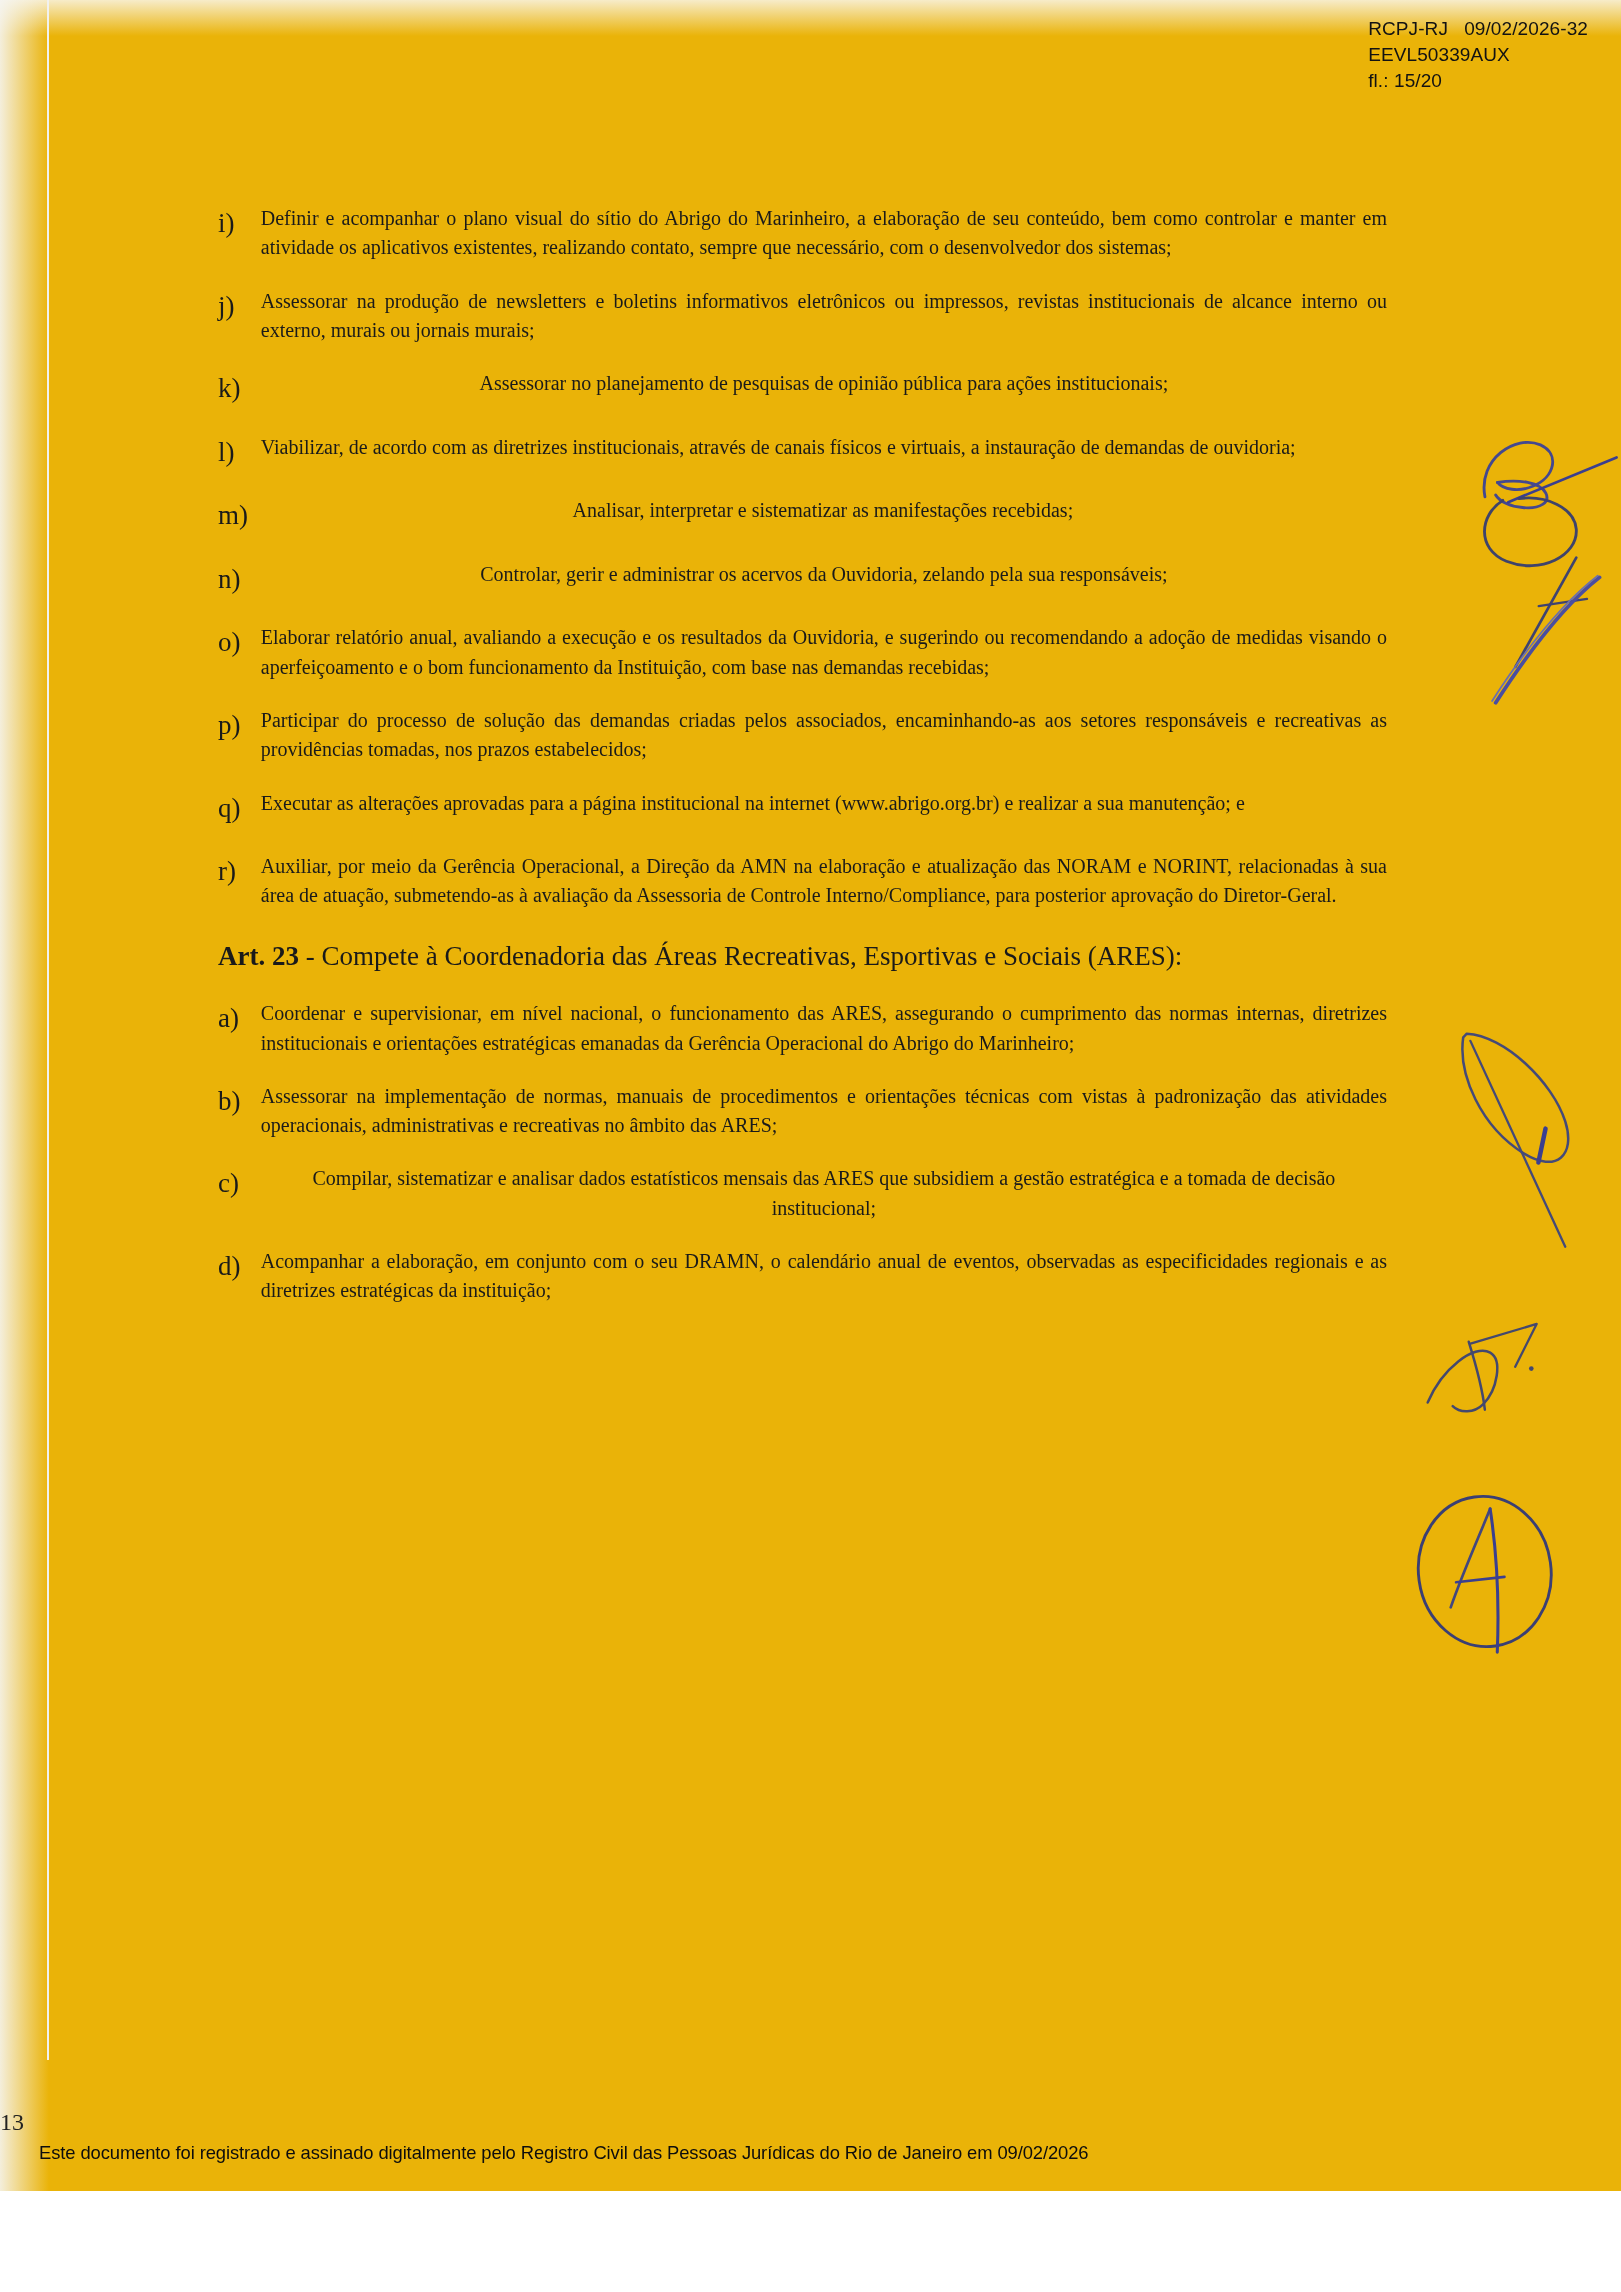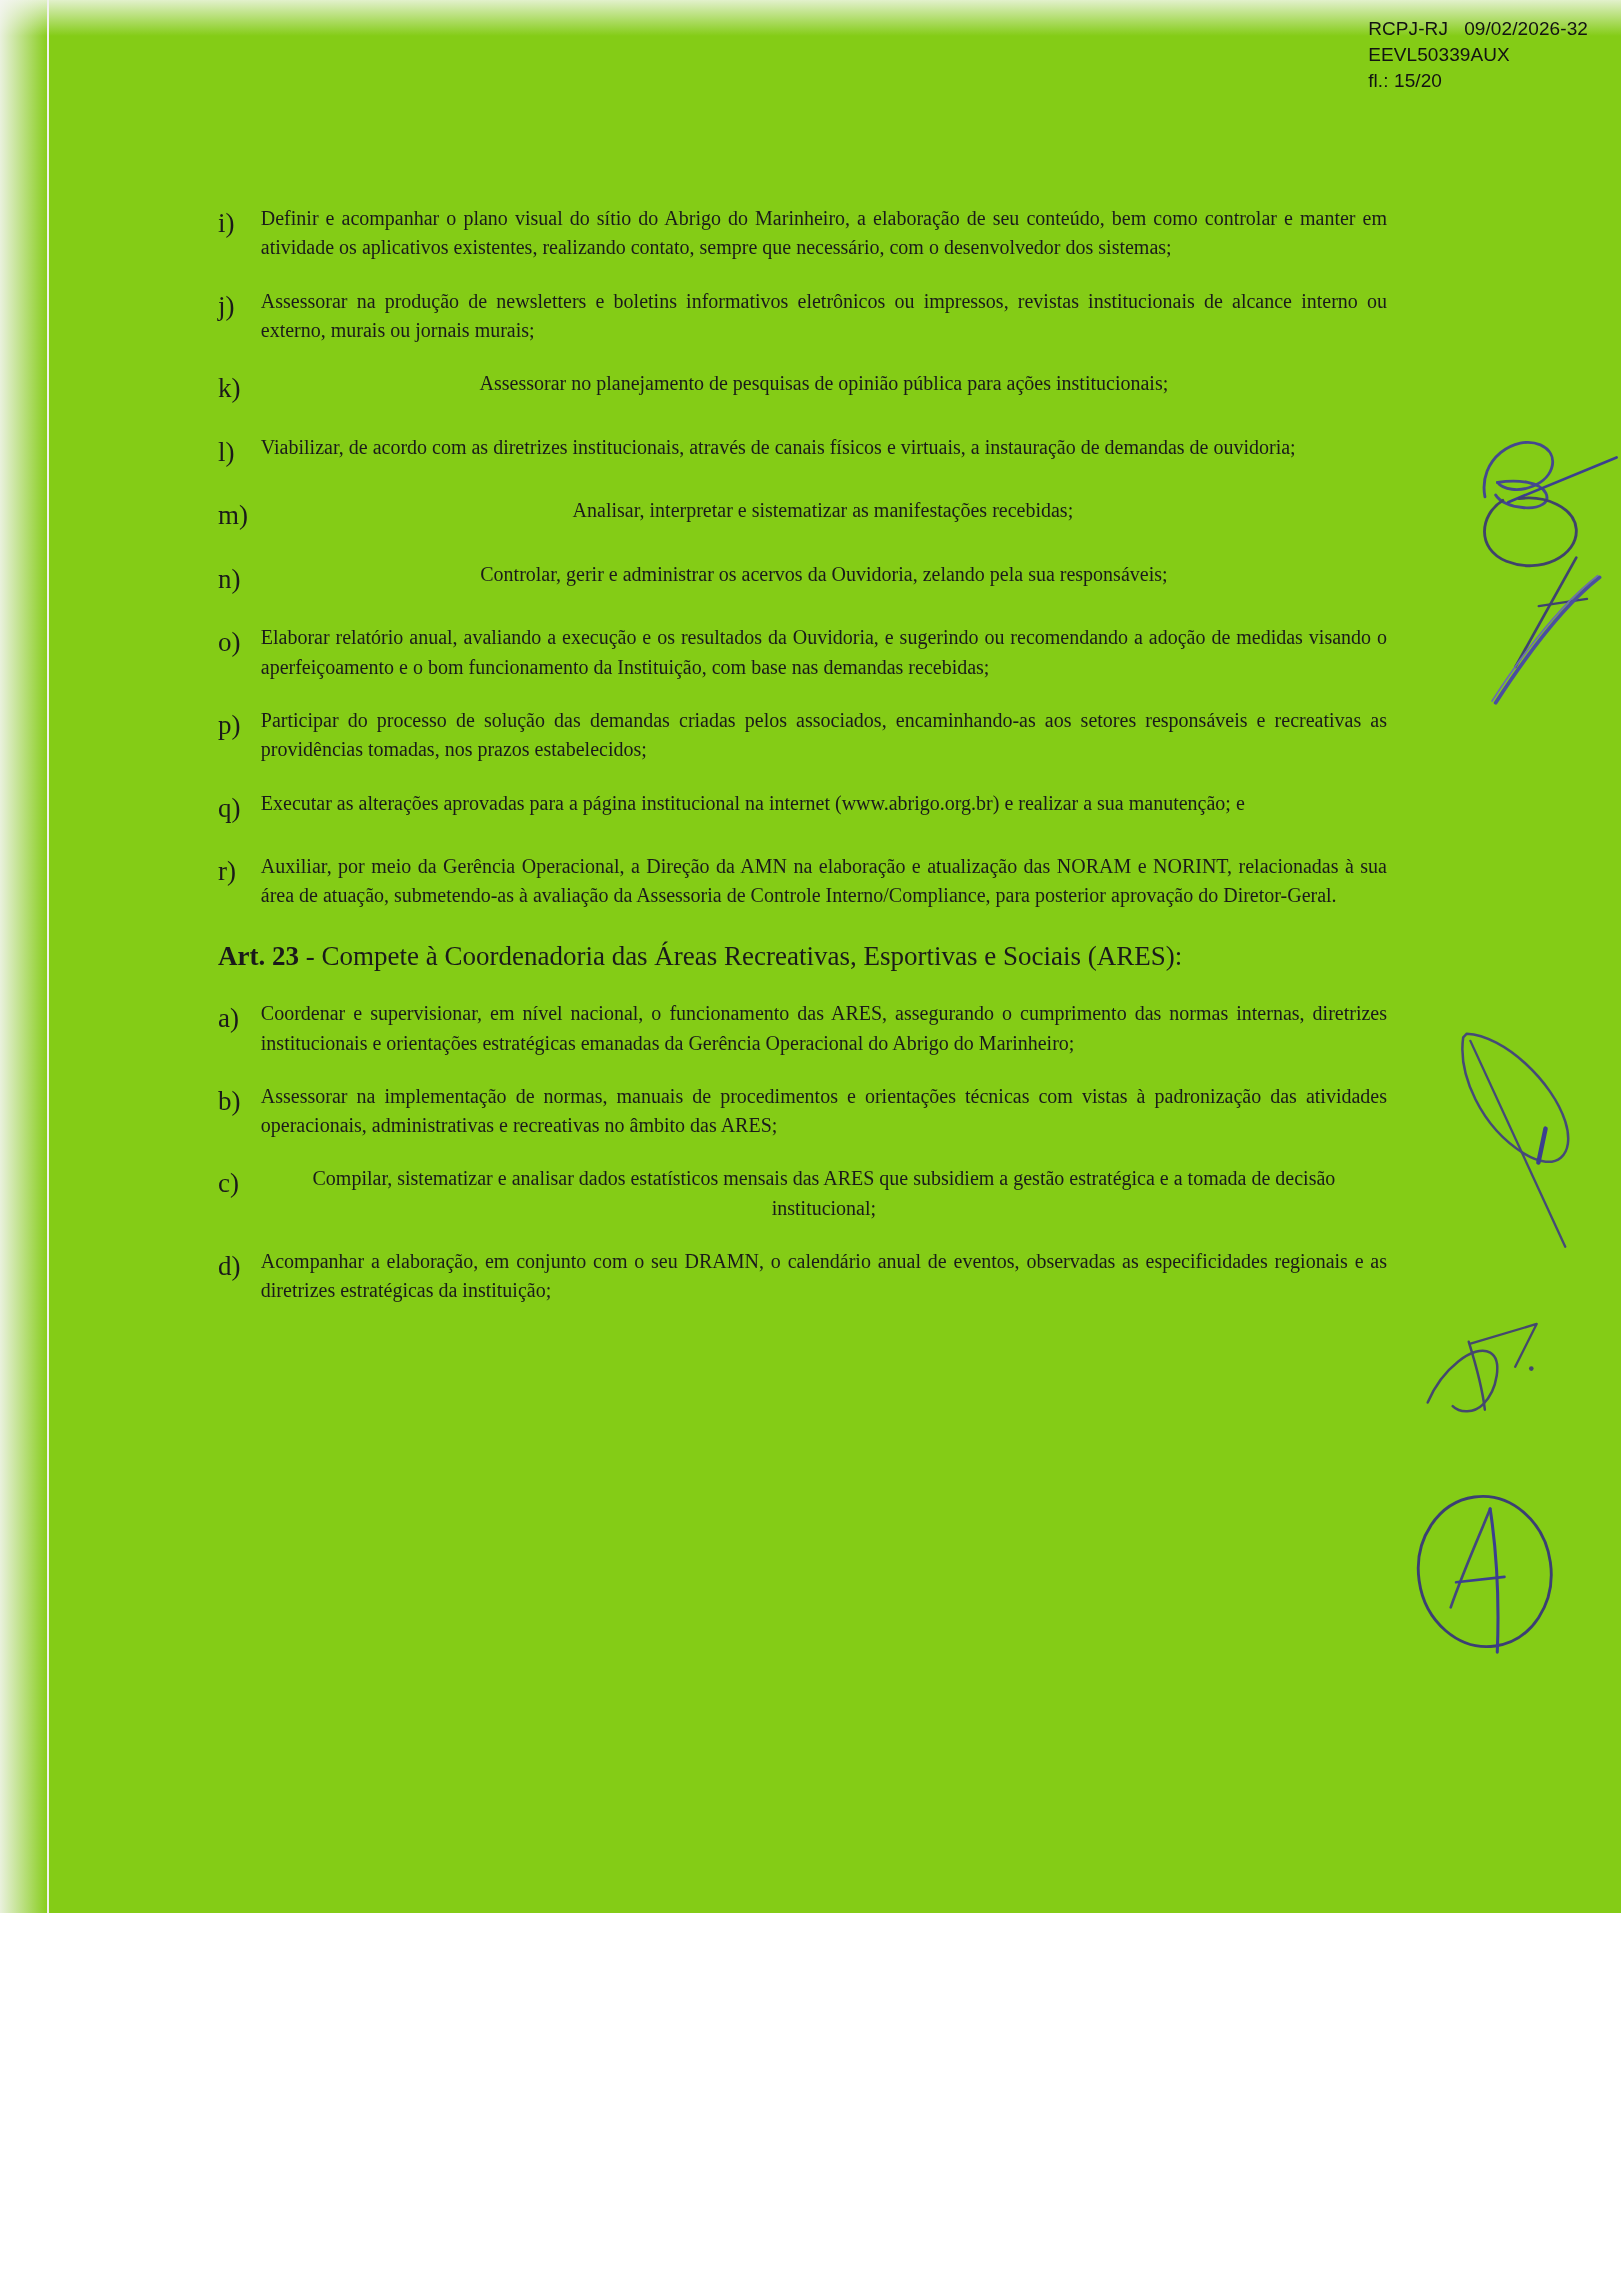--- a/index.html
+++ b/index.html
@@ -3,22 +3,22 @@
 <meta charset="utf-8">
 <style>
   html, body {
     margin: 0;
     padding: 0;
     background: #ffffff;
   }
   .page {
     position: relative;
     width: 1622px;
-    height: 1913px;
-    background: #84cc16;
+    height: 2191px;
+    background: #eab308;
     overflow: hidden;
     font-family: "Liberation Serif", serif;
     color: #1a1a1a;
   }
   
   .page::before {
     content: "";
     position: absolute;
     inset: 0;
     background:
@@ -246,16 +246,17 @@
   <div class="ink" style="left:1397px; top:1473px;">
     <svg width="197" height="206" viewBox="0 0 220 230">
       <ellipse cx="98" cy="110" rx="74" ry="84" stroke="#3b3f74" stroke-width="3.2" transform="rotate(-8 98 110)"></ellipse>
       <path d="M60 150 C 74 110, 92 70, 104 40" stroke="#43477e" stroke-width="3"></path>
       <path d="M104 40 C 112 92, 114 150, 112 200" stroke="#3b3f8f" stroke-width="3.4"></path>
       <path d="M66 122 L 120 116" stroke="#3b3f8f" stroke-width="3"></path>
     </svg>
   </div>
 
   <div class="footer">
+    <div>Este documento foi registrado e assinado digitalmente pelo Registro Civil das Pessoas Jurídicas do Rio de Janeiro em 09/02/2026</div>
   </div>
 
 </div>
 
 
 </body></html>

